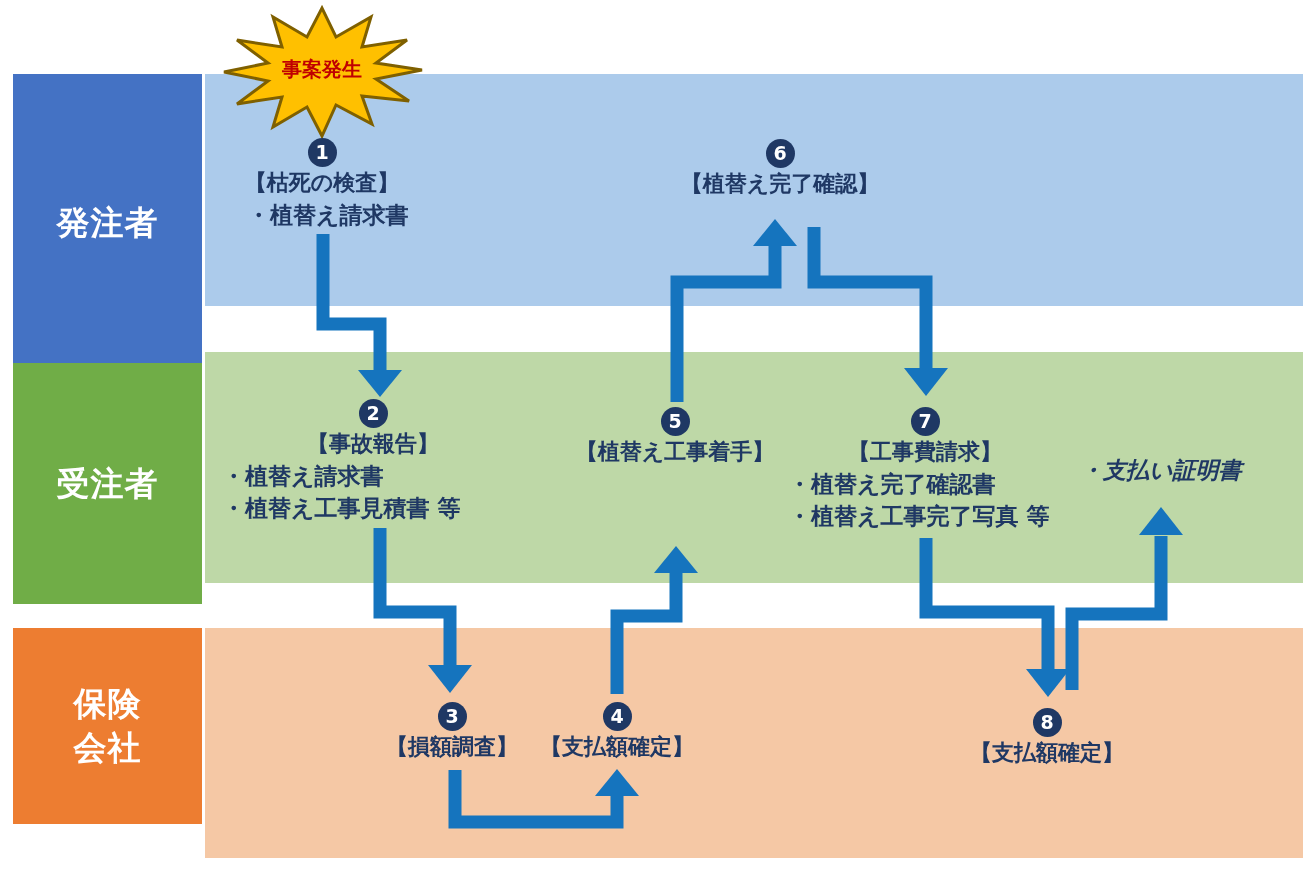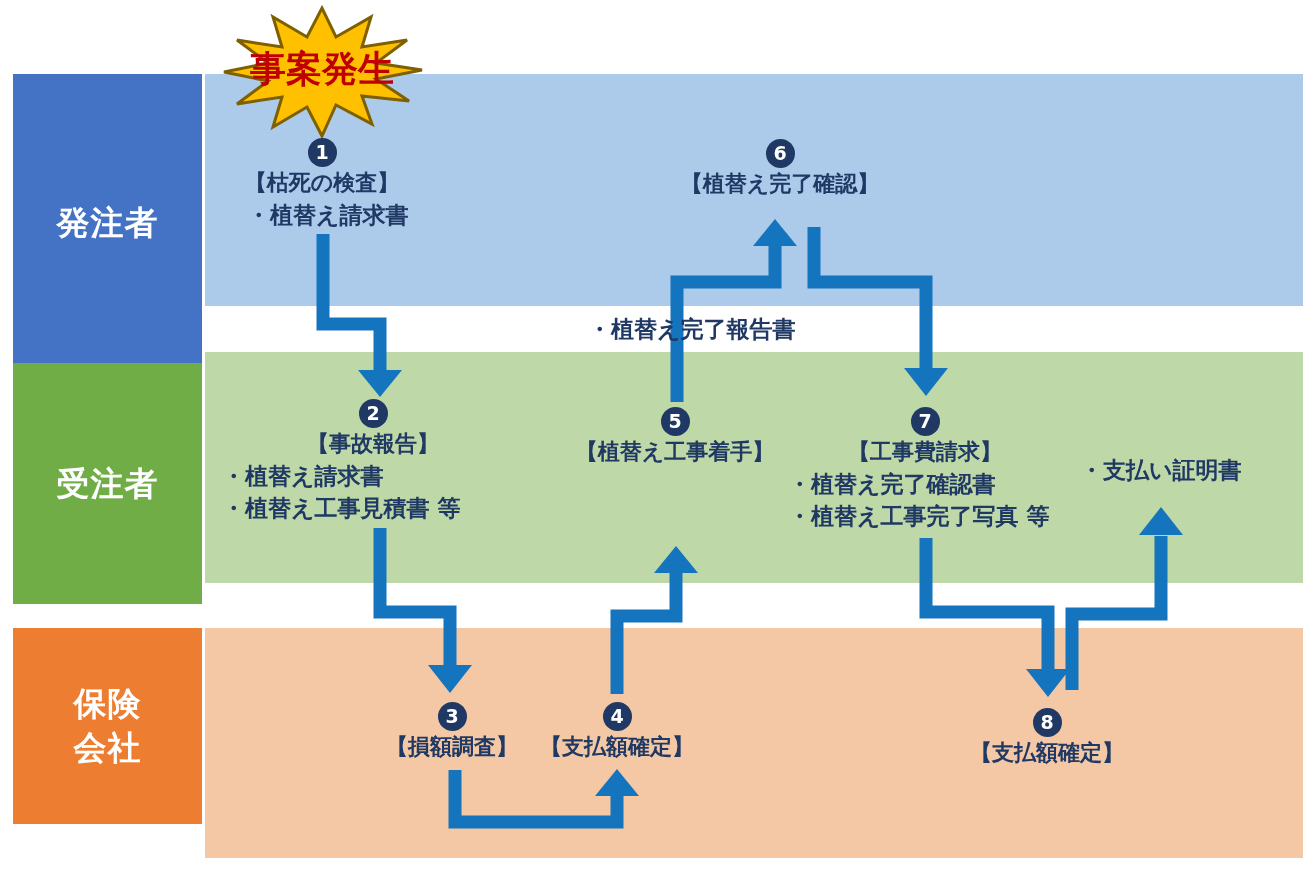--- a/index.html
+++ b/index.html
@@ -37,21 +37,21 @@
   .bullets{text-align:left;font-size:23px;line-height:32px;white-space:nowrap;}
   .note{font-size:23px;line-height:28px;margin-top:6px;color:var(--note-red,#C00000);white-space:nowrap;}
   
   .floatlabel{
     position:absolute;z-index:3;font-size:23px;line-height:30px;white-space:nowrap;
     color:var(--step-text-navy,#1F3864);
   }
   
   .burst-text{
     position:absolute;z-index:3;left:232px;top:52px;width:180px;text-align:center;
-    font-size:36px;line-height:34px;color:var(--note-red,#C00000);
+    font-size:20px;line-height:34px;color:var(--note-red,#C00000);
   }
 </style>
 </head>
 <body>
 
 <div class="canvas">
 
   <div class="band band1"></div>
   <div class="band band2"></div>
   <div class="band band3"></div>
@@ -150,16 +150,15 @@
       <div>・植替え完了確認書</div>
       <div>・植替え工事完了写真 等</div>
     </div>
   </div>
 
   <div class="step" style="left:947px;top:708px;width:200px;">
     <div class="num">8</div>
     <div class="title">【支払額確定】</div>
   </div>
 
-  <div class="floatlabel" style="left:588px;top:314px;">・植替え完了報告書</div>
-  <div class="floatlabel" style="left:1080px;top:455px;">・支払い証明書</div>
+  <div class="floatlabel" style="left:1080px;top:455px;font-style:italic;">・支払い証明書</div>
 
 </div>
 
 </body></html>

